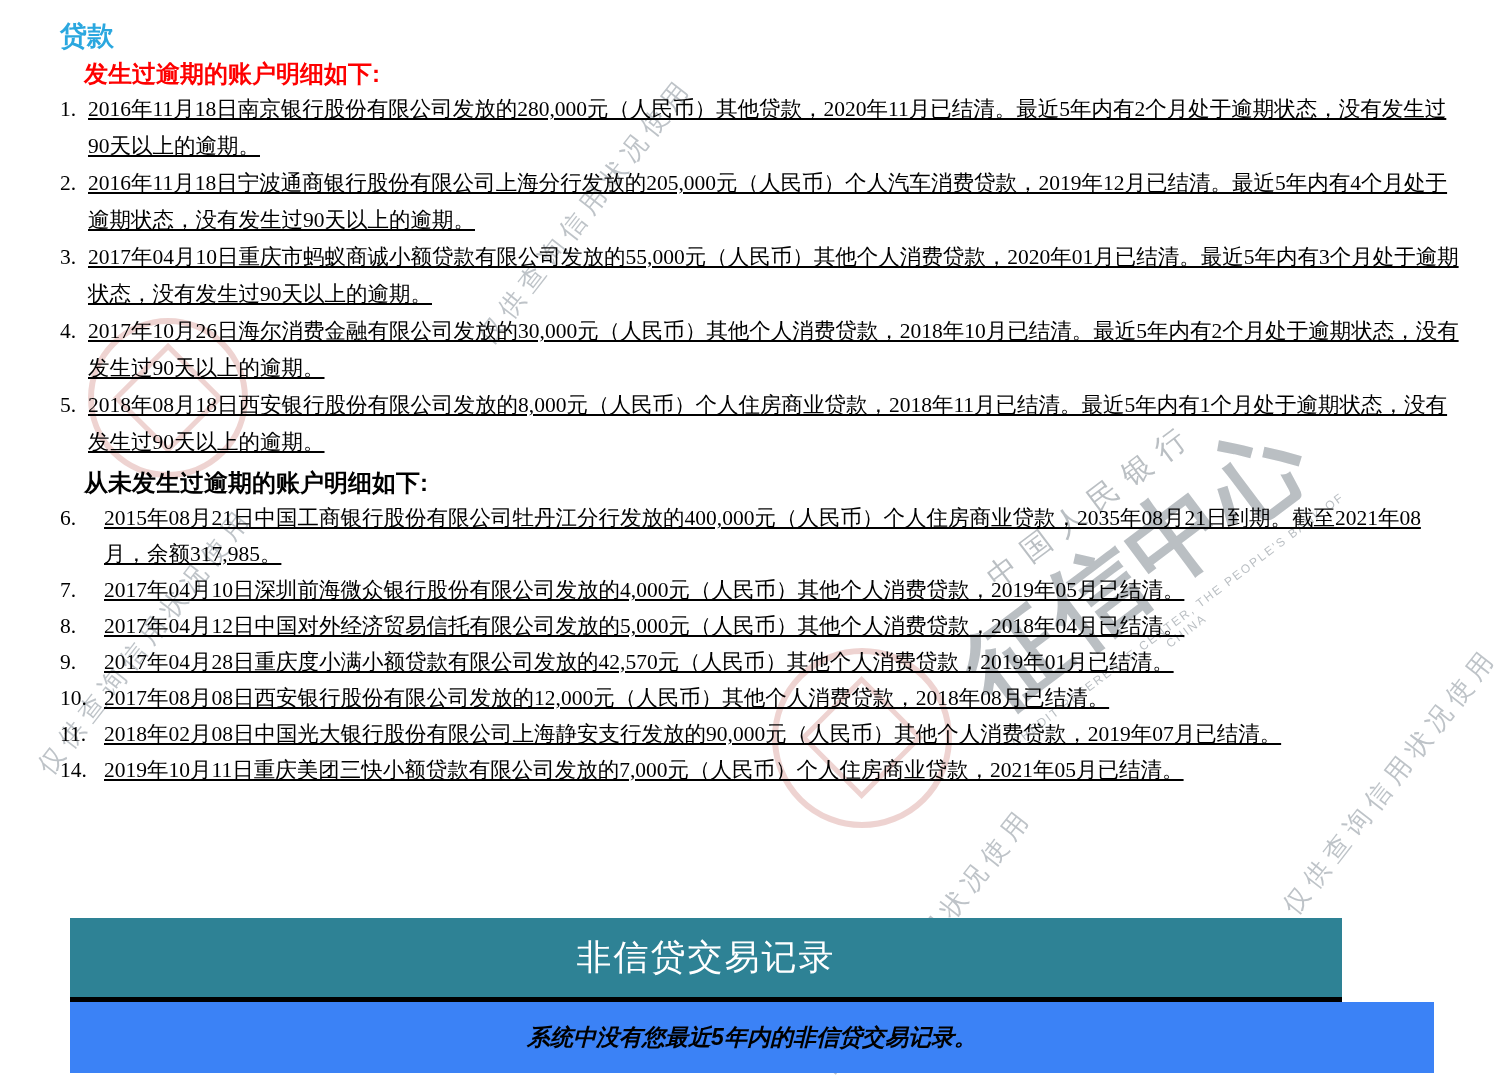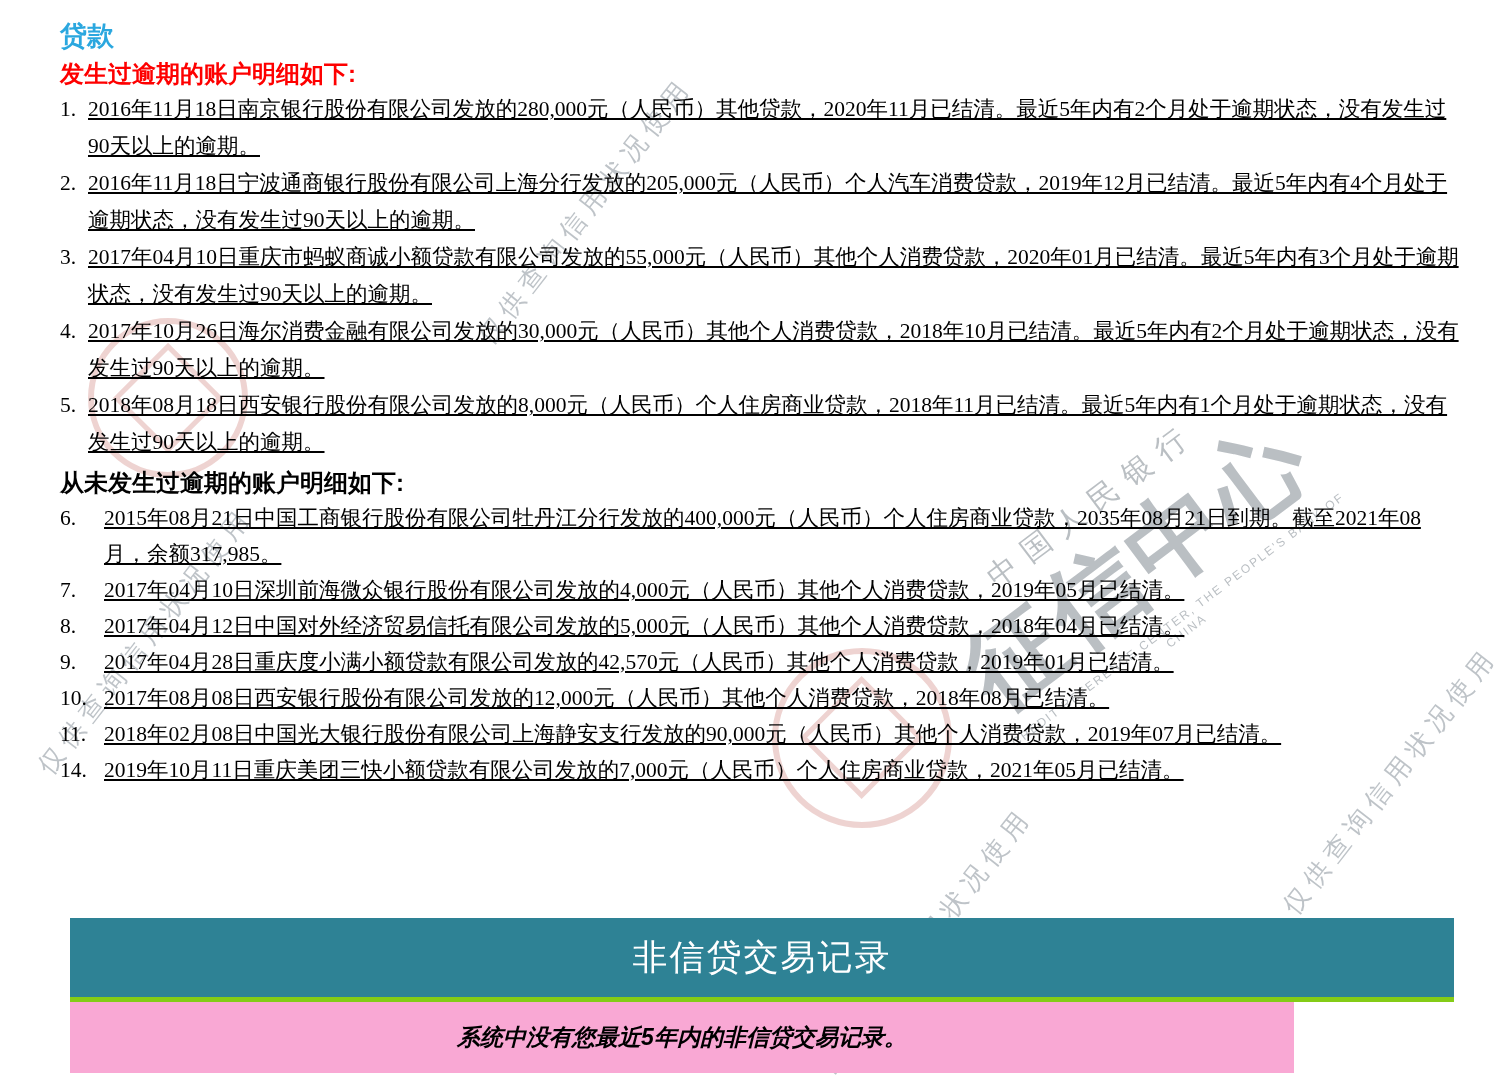--- a/index.html
+++ b/index.html
@@ -9,44 +9,44 @@
     font-family:"Liberation Serif", serif;
     color:#000;
     position:relative;
     overflow:hidden;
   }
   .content{position:relative;z-index:2;padding:20px 36px 0 60px;}
   .title{
     font-family:"Liberation Sans", sans-serif;
     font-weight:bold;font-size:27px;color:#2AA7DF;line-height:32px;
   }
-  .hdr{font-family:"Liberation Sans", sans-serif;font-weight:bold;font-size:24px;line-height:34px;margin-top:5px;}
+  .hdr{font-family:"Liberation Sans", sans-serif;font-weight:bold;font-size:24px;line-height:34px;margin-top:5px;margin-left:24px;}
   .hdr-red{color:#FE0000;}
   .hdr-black{color:#000;}
   .list{font-size:21.5px;}
   .list-1{line-height:37px;}
   .list-2{line-height:36px;}
   .item{display:flex;}
   .item .num{flex:0 0 auto;}
   .list-1 .num{width:28px;}
   .list-2 .num{width:44px;}
   .item .txt{flex:1 1 auto;text-decoration:underline;}
   
   .banner{
-    position:absolute;left:70px;top:918px;width:1384px;height:79px;z-index:2;
-    background:#2E8295;border-bottom:5px solid #84cc16;
+    position:absolute;left:70px;top:918px;width:1272px;height:79px;z-index:2;
+    background:#2E8295;border-bottom:5px solid #000000;
     display:flex;align-items:center;justify-content:center;
   }
   .banner-title{
     color:#ffffff;font-size:35px;letter-spacing:2px;
     font-family:"Liberation Sans", sans-serif;
   }
   .notice-box{
-    position:absolute;left:70px;top:1002px;width:1224px;height:71px;z-index:2;
-    background:#f9a8d4;display:flex;align-items:center;justify-content:center;
+    position:absolute;left:70px;top:1002px;width:1364px;height:71px;z-index:2;
+    background:#3b82f6;display:flex;align-items:center;justify-content:center;
   }
   .notice-text{
     font-weight:bold;font-style:italic;font-size:23px;color:#000;
     font-family:"Liberation Sans", sans-serif;
   }
   
   .wm{position:absolute;z-index:1;pointer-events:none;}
   .wm-strip{
     color:#a9b0b6;font-size:26px;letter-spacing:7px;white-space:nowrap;
     transform:rotate(-52deg);transform-origin:left top;opacity:.75;

